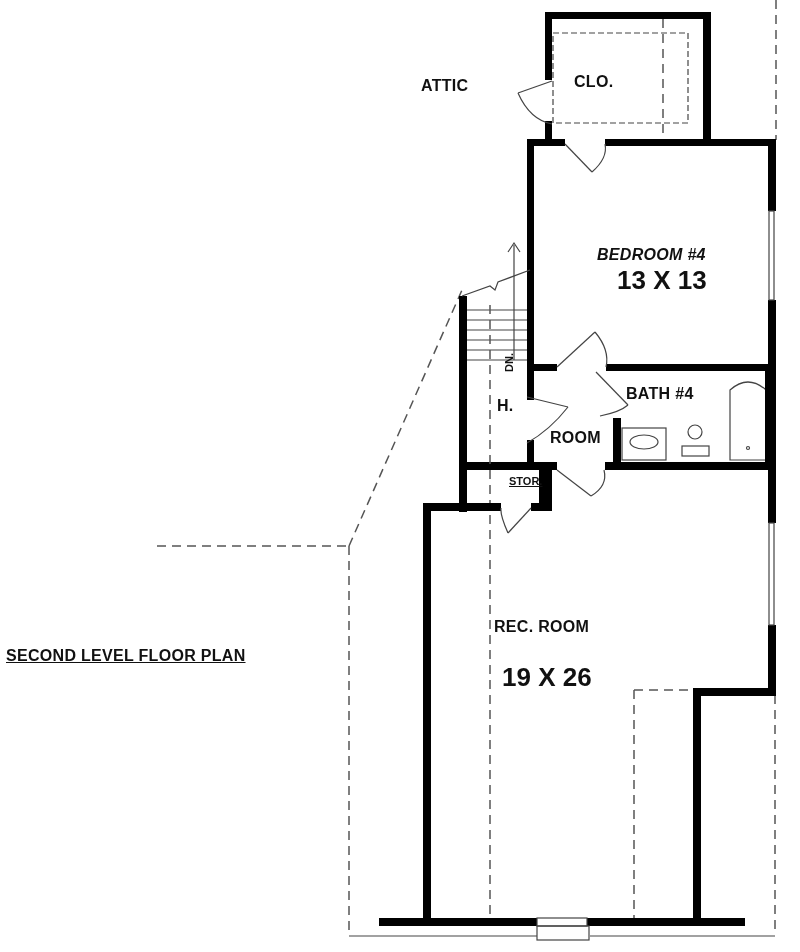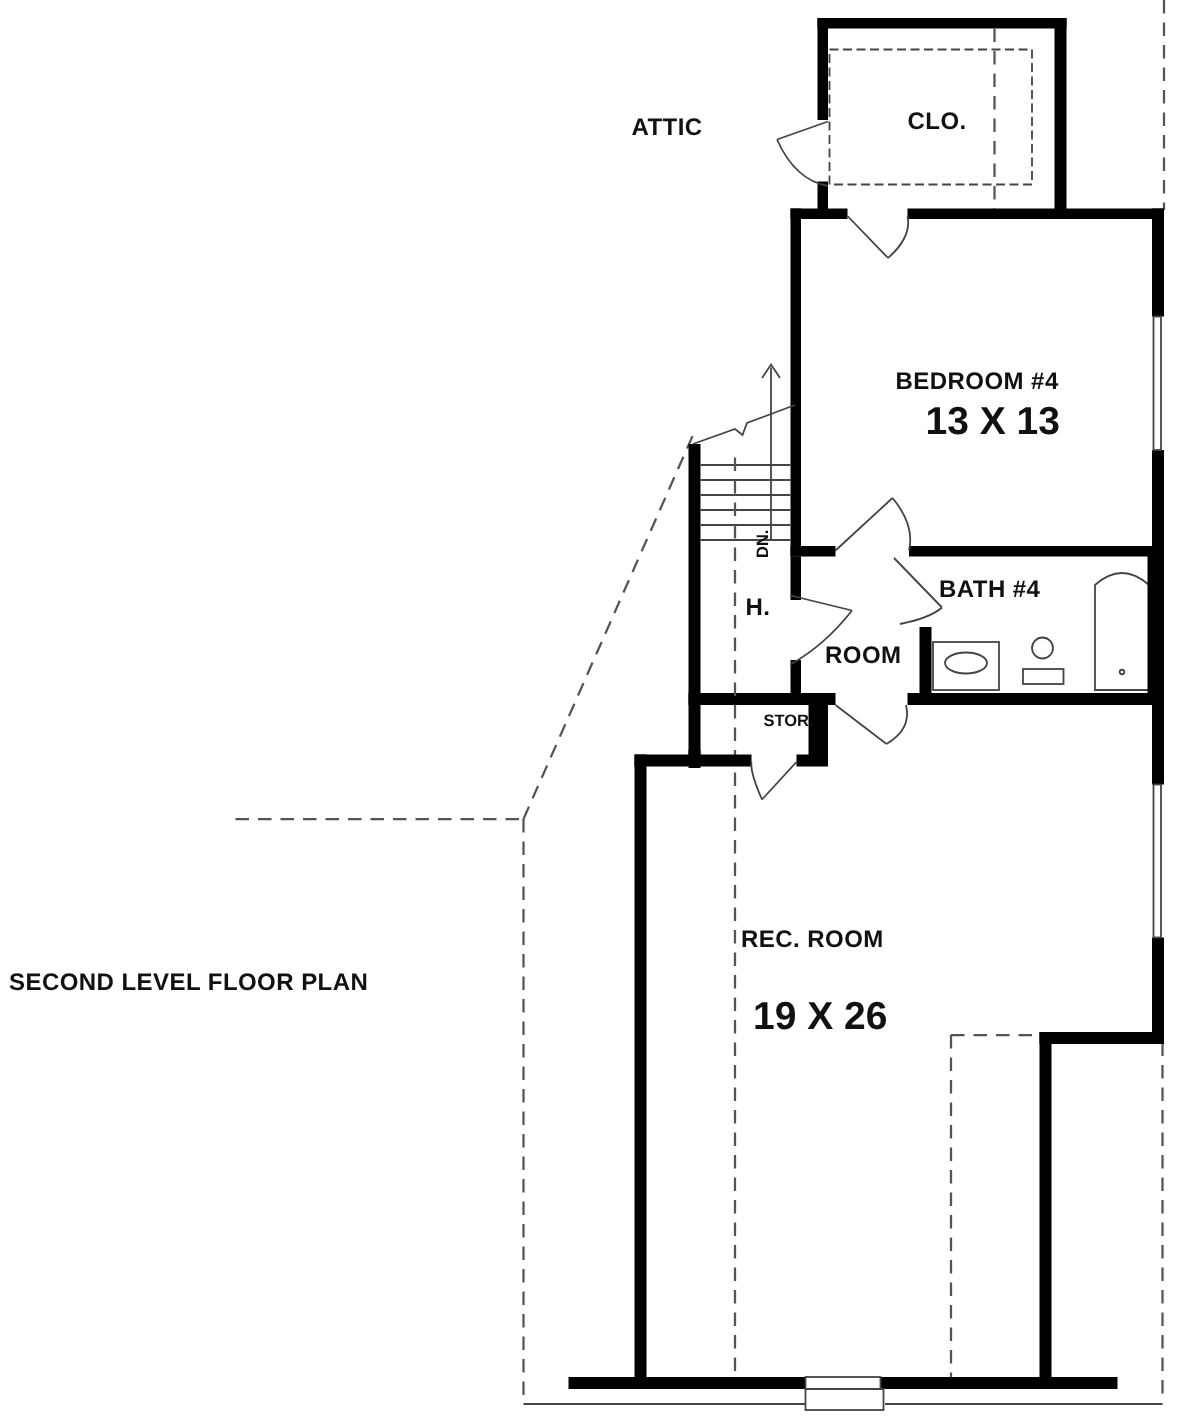--- a/index.html
+++ b/index.html
@@ -114,23 +114,23 @@
     <line class="door" x1="527" y1="397" x2="568" y2="407"></line>
     <path class="door" d="M527 443 Q550 430 568 407"></path>
     <line class="door" x1="557" y1="470" x2="591" y2="496"></line>
     <path class="door" d="M591 496 Q608 486 604 470"></path>
     <line class="door" x1="531" y1="508" x2="508" y2="533"></line>
     <path class="door" d="M508 533 Q500 515 501 508"></path>
   </g>
 </svg>
 
 <div class="label lbl-sm" style="left:421px; top:78px;">ATTIC</div>
-<div class="label lbl-sm" style="left:605px; top:74px;">CLO.</div>
-<div class="label lbl-sm" style="left:597px; top:247px;">BEDROOM #4</div>
+<div class="label lbl-sm" style="left:574px; top:74px;">CLO.</div>
+<div class="label lbl-sm" style="left:597px; top:247px;font-style:italic;">BEDROOM #4</div>
 <div class="label lbl-big" style="left:617px; top:267px;">13 X 13</div>
 <div class="label lbl-sm" style="left:626px; top:386px;">BATH #4</div>
 <div class="label lbl-sm" style="left:550px; top:430px;">ROOM</div>
 <div class="label lbl-sm" style="left:497px; top:398px;">H.</div>
 <div class="label lbl-xs" style="left:504px; top:372px; transform:rotate(-90deg); transform-origin:left top;">DN.</div>
-<div class="label lbl-xs" style="left:509px; top:476px;">STOR.</div>
+<div class="label lbl-xs" style="left:509px; top:476px;text-decoration:underline;">STOR.</div>
 <div class="label lbl-sm" style="left:494px; top:619px;">REC. ROOM</div>
 <div class="label lbl-big" style="left:502px; top:664px;">19 X 26</div>
-<div class="label lbl-sm" style="left:6px; top:648px;">SECOND LEVEL FLOOR PLAN</div>
+<div class="label lbl-sm" style="left:6px; top:648px;text-decoration:underline;">SECOND LEVEL FLOOR PLAN</div>
 
 </body></html>

